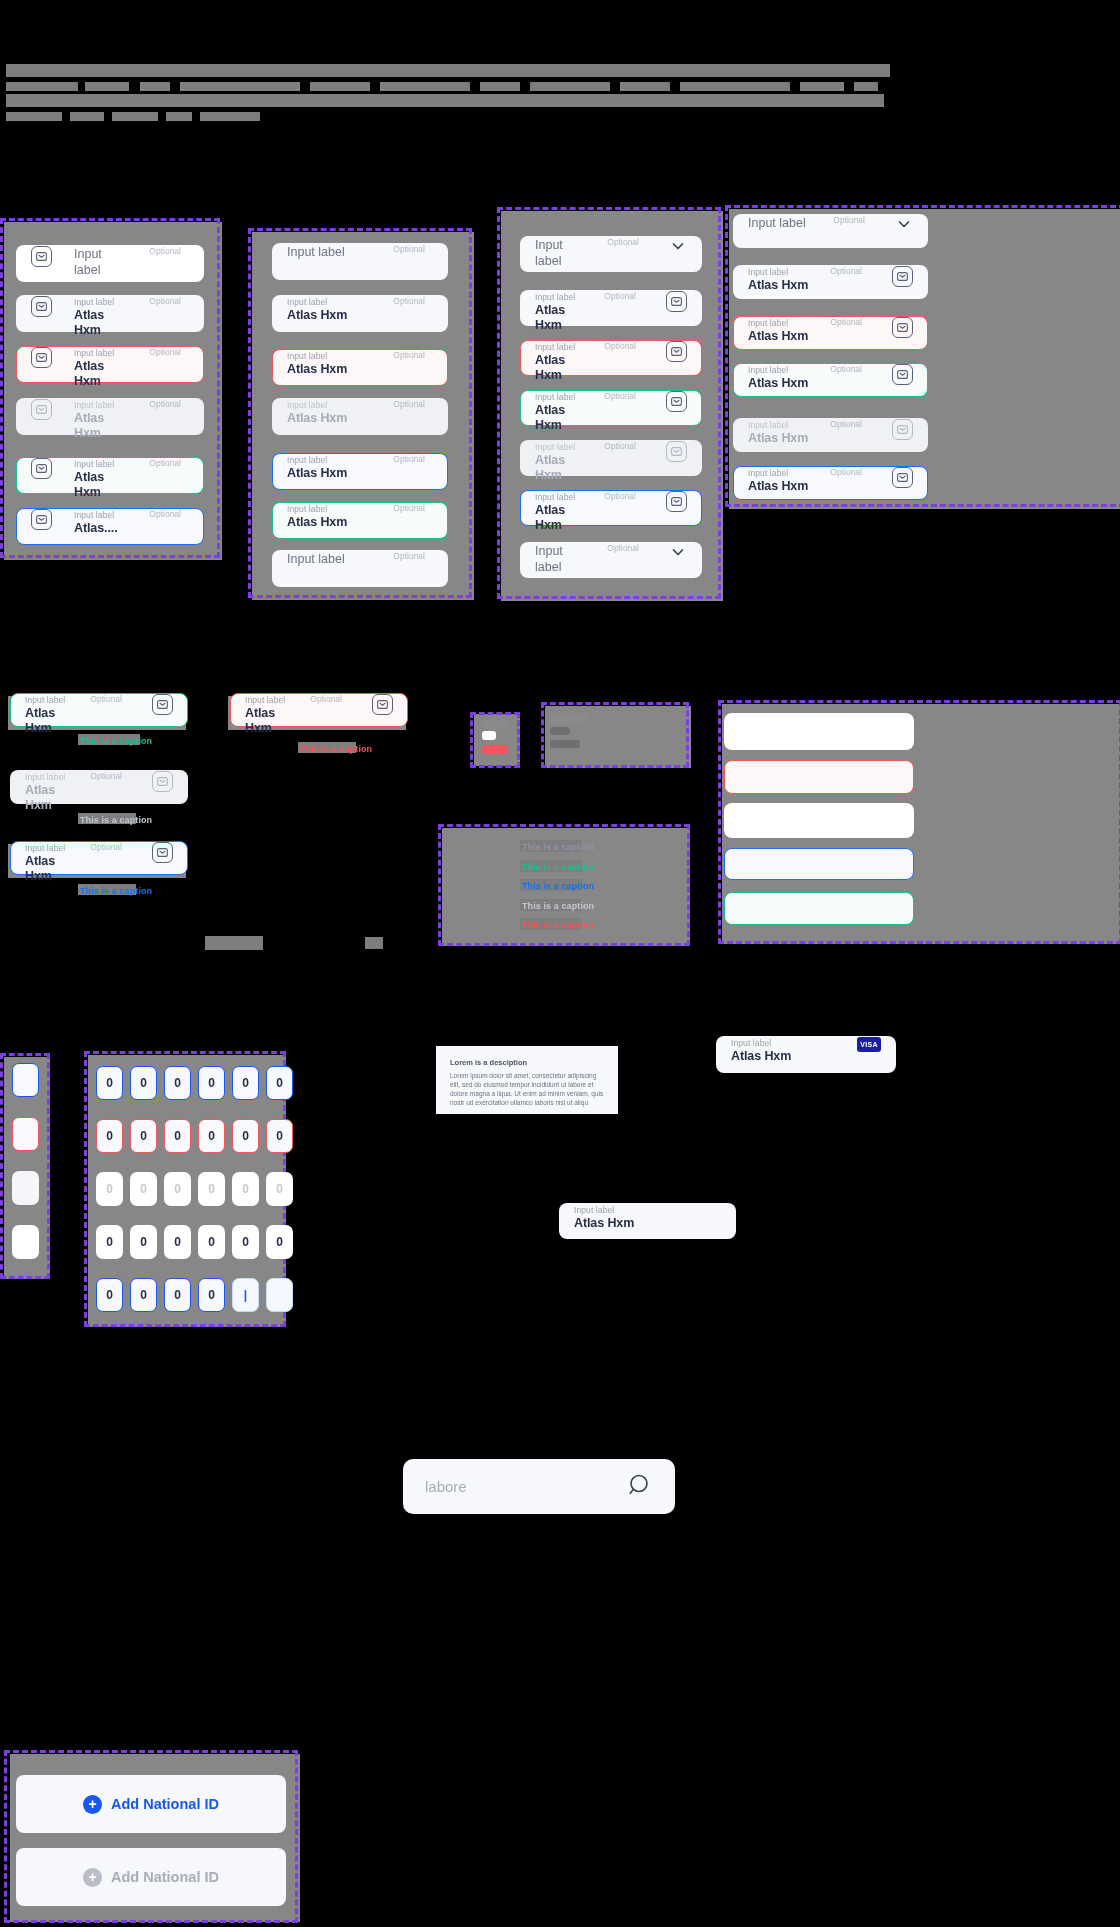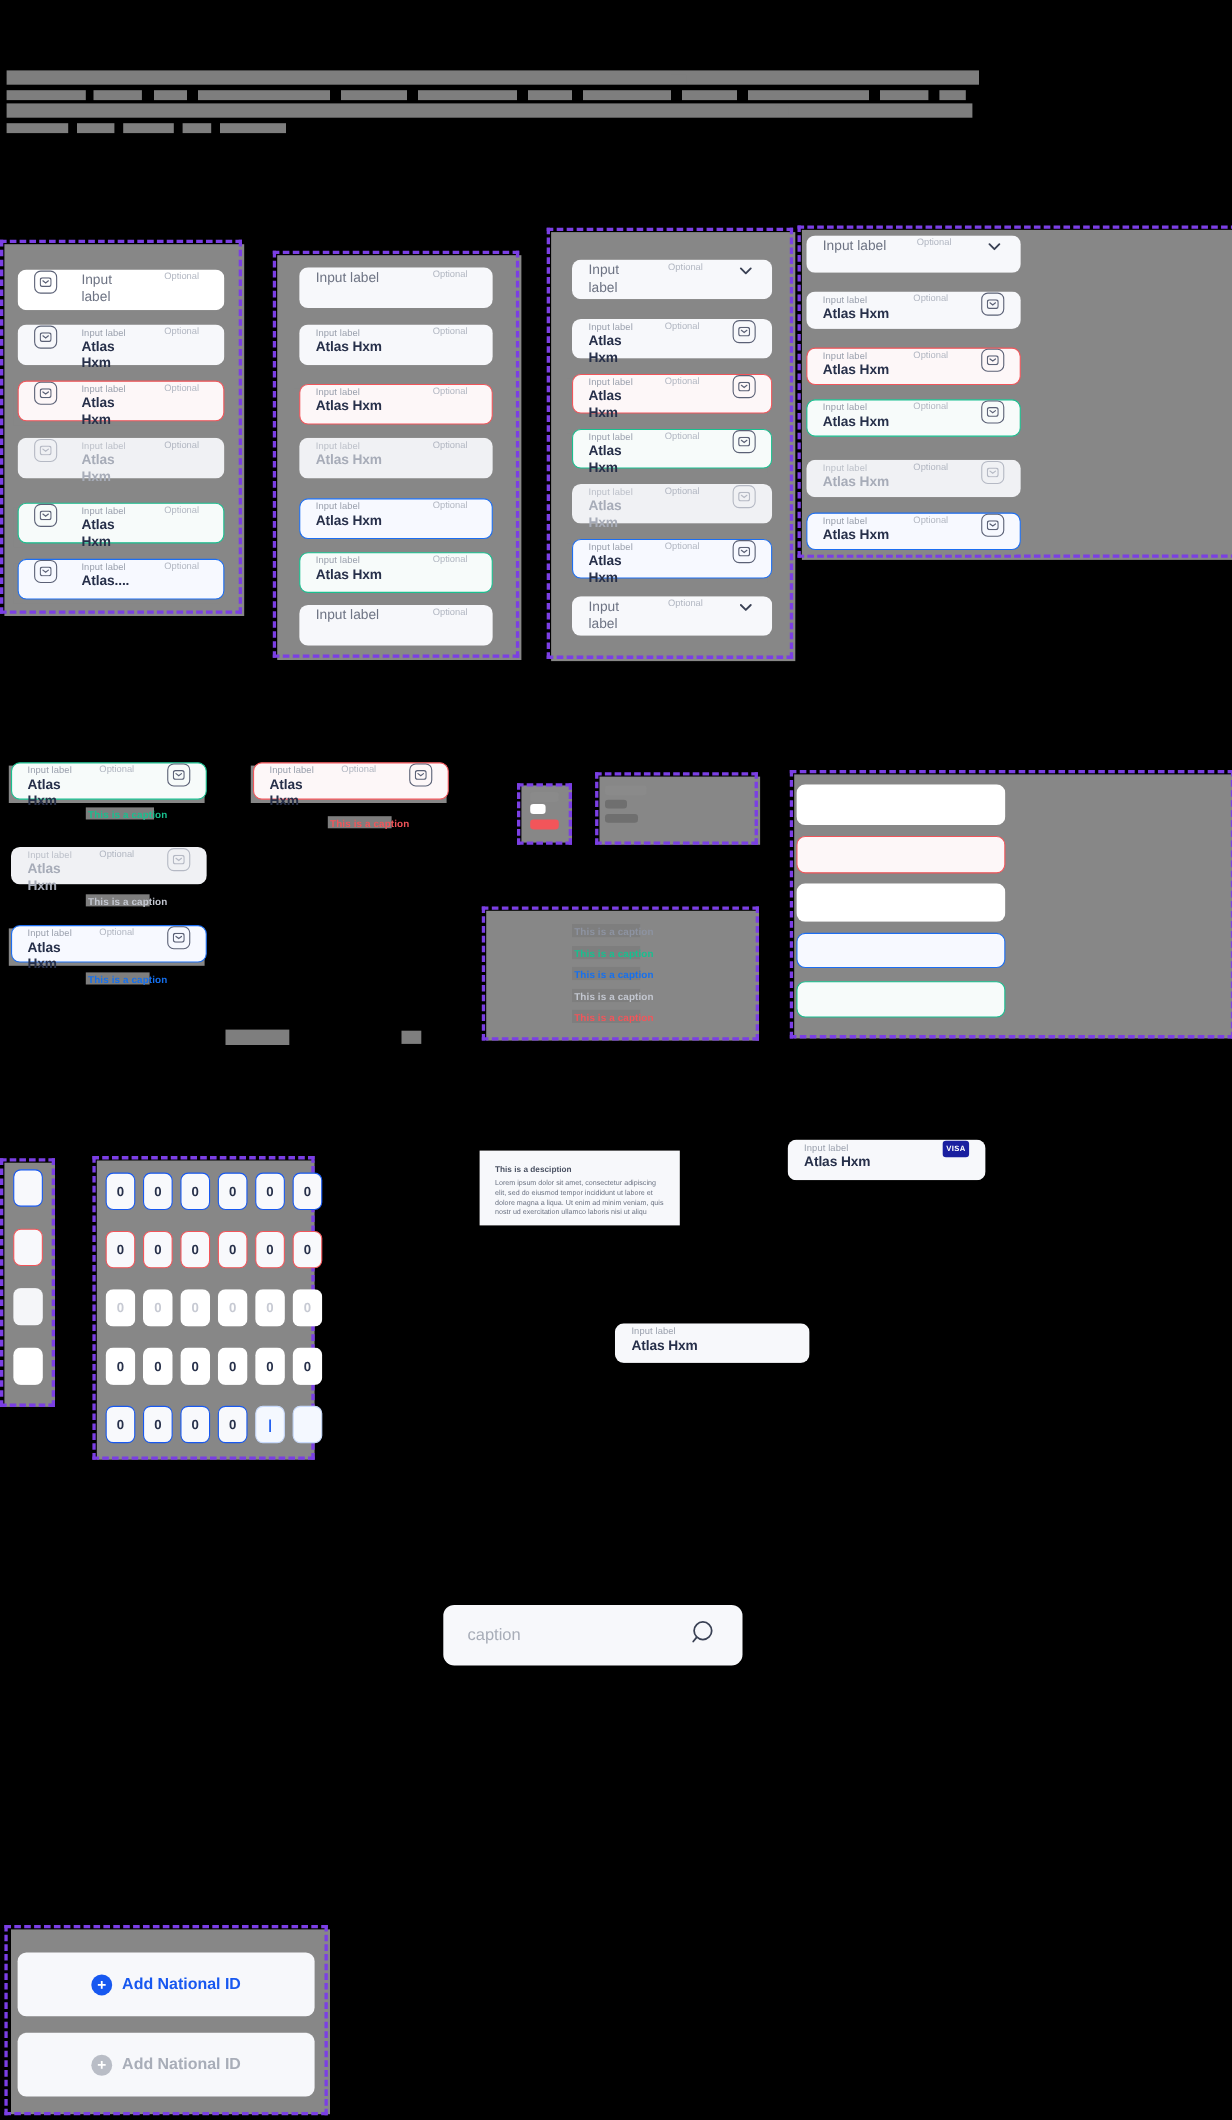--- a/index.html
+++ b/index.html
@@ -640,21 +640,21 @@
   <div class="otp-row" style="left:96px; top:1278px;">
     <div class="otp blue">0</div>
     <div class="otp blue">0</div>
     <div class="otp blue">0</div>
     <div class="otp blue">0</div>
     <div class="otp soft caret">|</div>
     <div class="otp soft"></div>
   </div>
 
   <div class="desc" style="left:436px; top:1046px; width:182px; height:68px;">
-    <div class="dtitle">This is a desciption</div>
+    <div class="dtitle">Lorem is a desciption</div>
     <div class="dbody">Lorem ipsum dolor sit amet, consectetur adipiscing elit, sed do eiusmod tempor incididunt ut labore et dolore magna a liqua. Ut enim ad minim veniam, quis nostr ud exercitation ullamco laboris nisi ut aliqu</div>
   </div>
 
   <div class="field" style="left:716px; top:1036px; width:180px; height:37px;">
     <span class="texts">
       <span class="lbl-small">Input label</span>
       <span class="lbl-value">Atlas Hxm</span>
     </span>
     <span class="trail visa">VISA</span>
   </div>
@@ -673,21 +673,21 @@
     <span class="plus">+</span>
     <span>Add National ID</span>
   </div>
 
   <div class="addbtn muted" style="left:16px; top:1848px; width:270px; height:58px;">
     <span class="plus">+</span>
     <span>Add National ID</span>
   </div>
 
   <div class="searchbox" style="left:403px; top:1459px; width:272px; height:55px;">
-    <span class="ph">caption</span>
+    <span class="ph">labore</span>
     <span>
       <svg width="26" height="26" viewBox="0 0 26 26">
         <circle cx="12" cy="11.5" r="8" fill="none" stroke="#3a4154" stroke-width="1.6"></circle>
         <path d="M6.3 17.5 L3.2 21.3" stroke="#3a4154" stroke-width="1.6" stroke-linecap="round"></path>
       </svg>
     </span>
   </div>
 
 </div>
 

